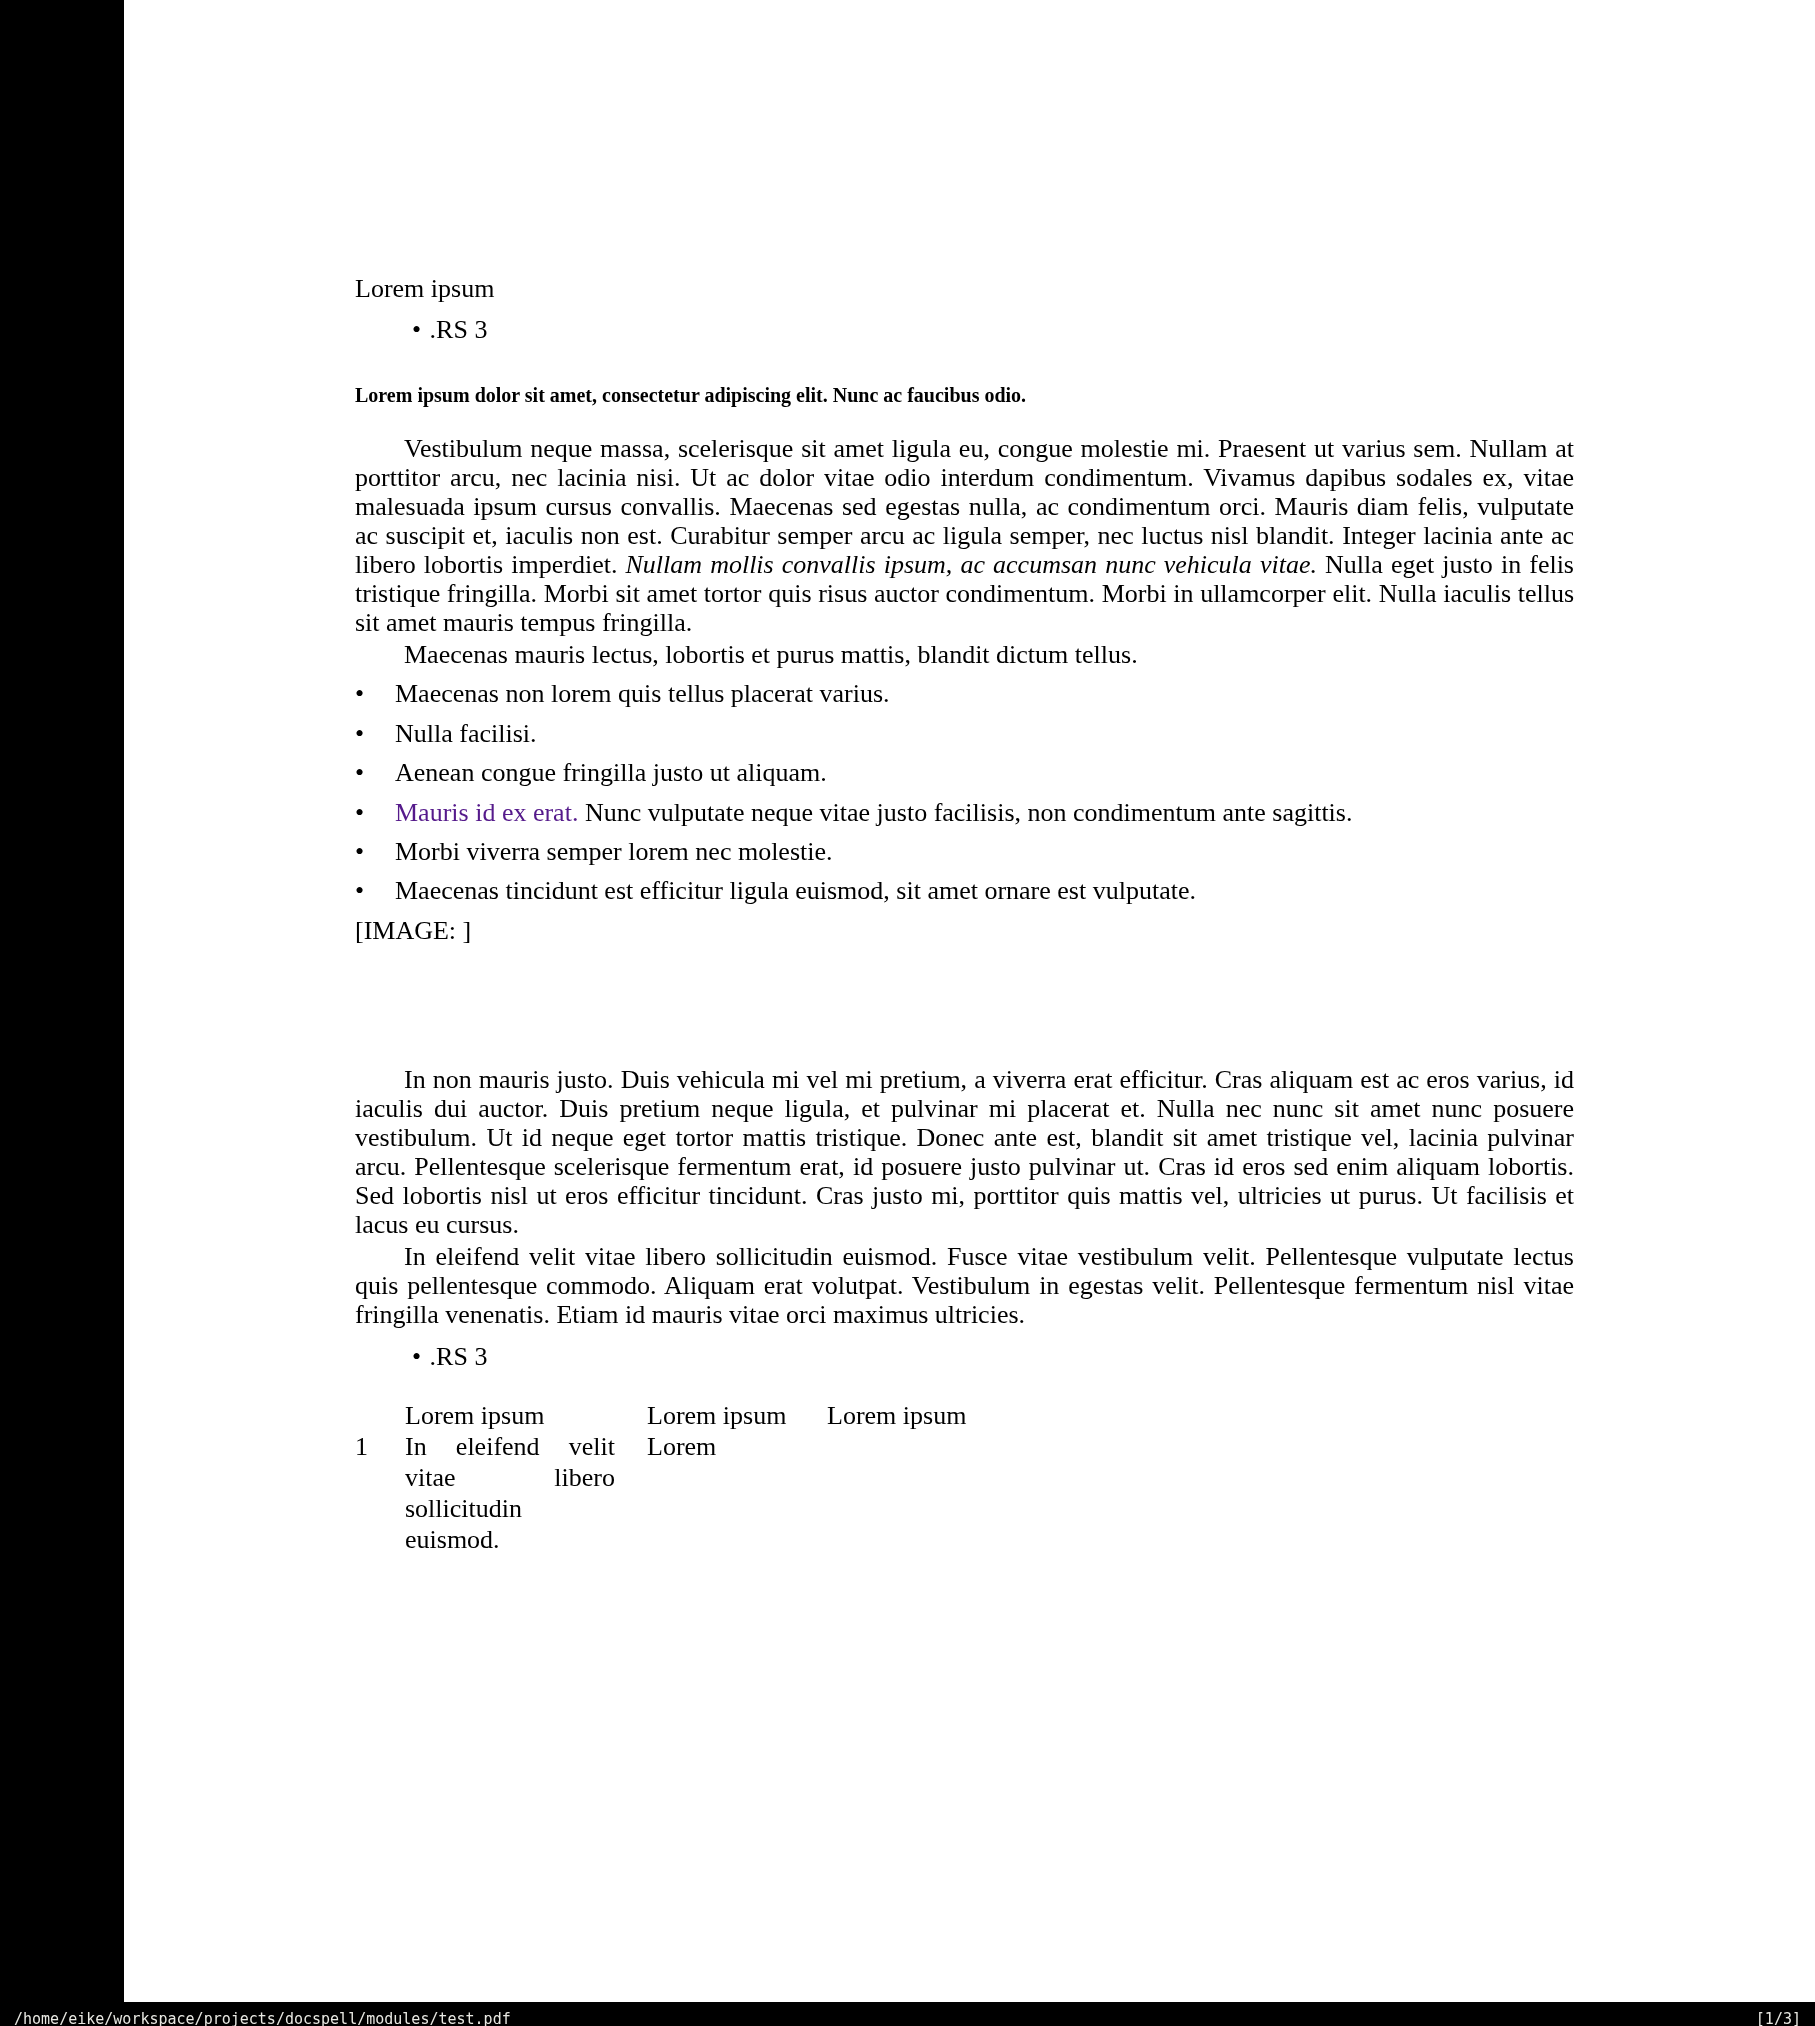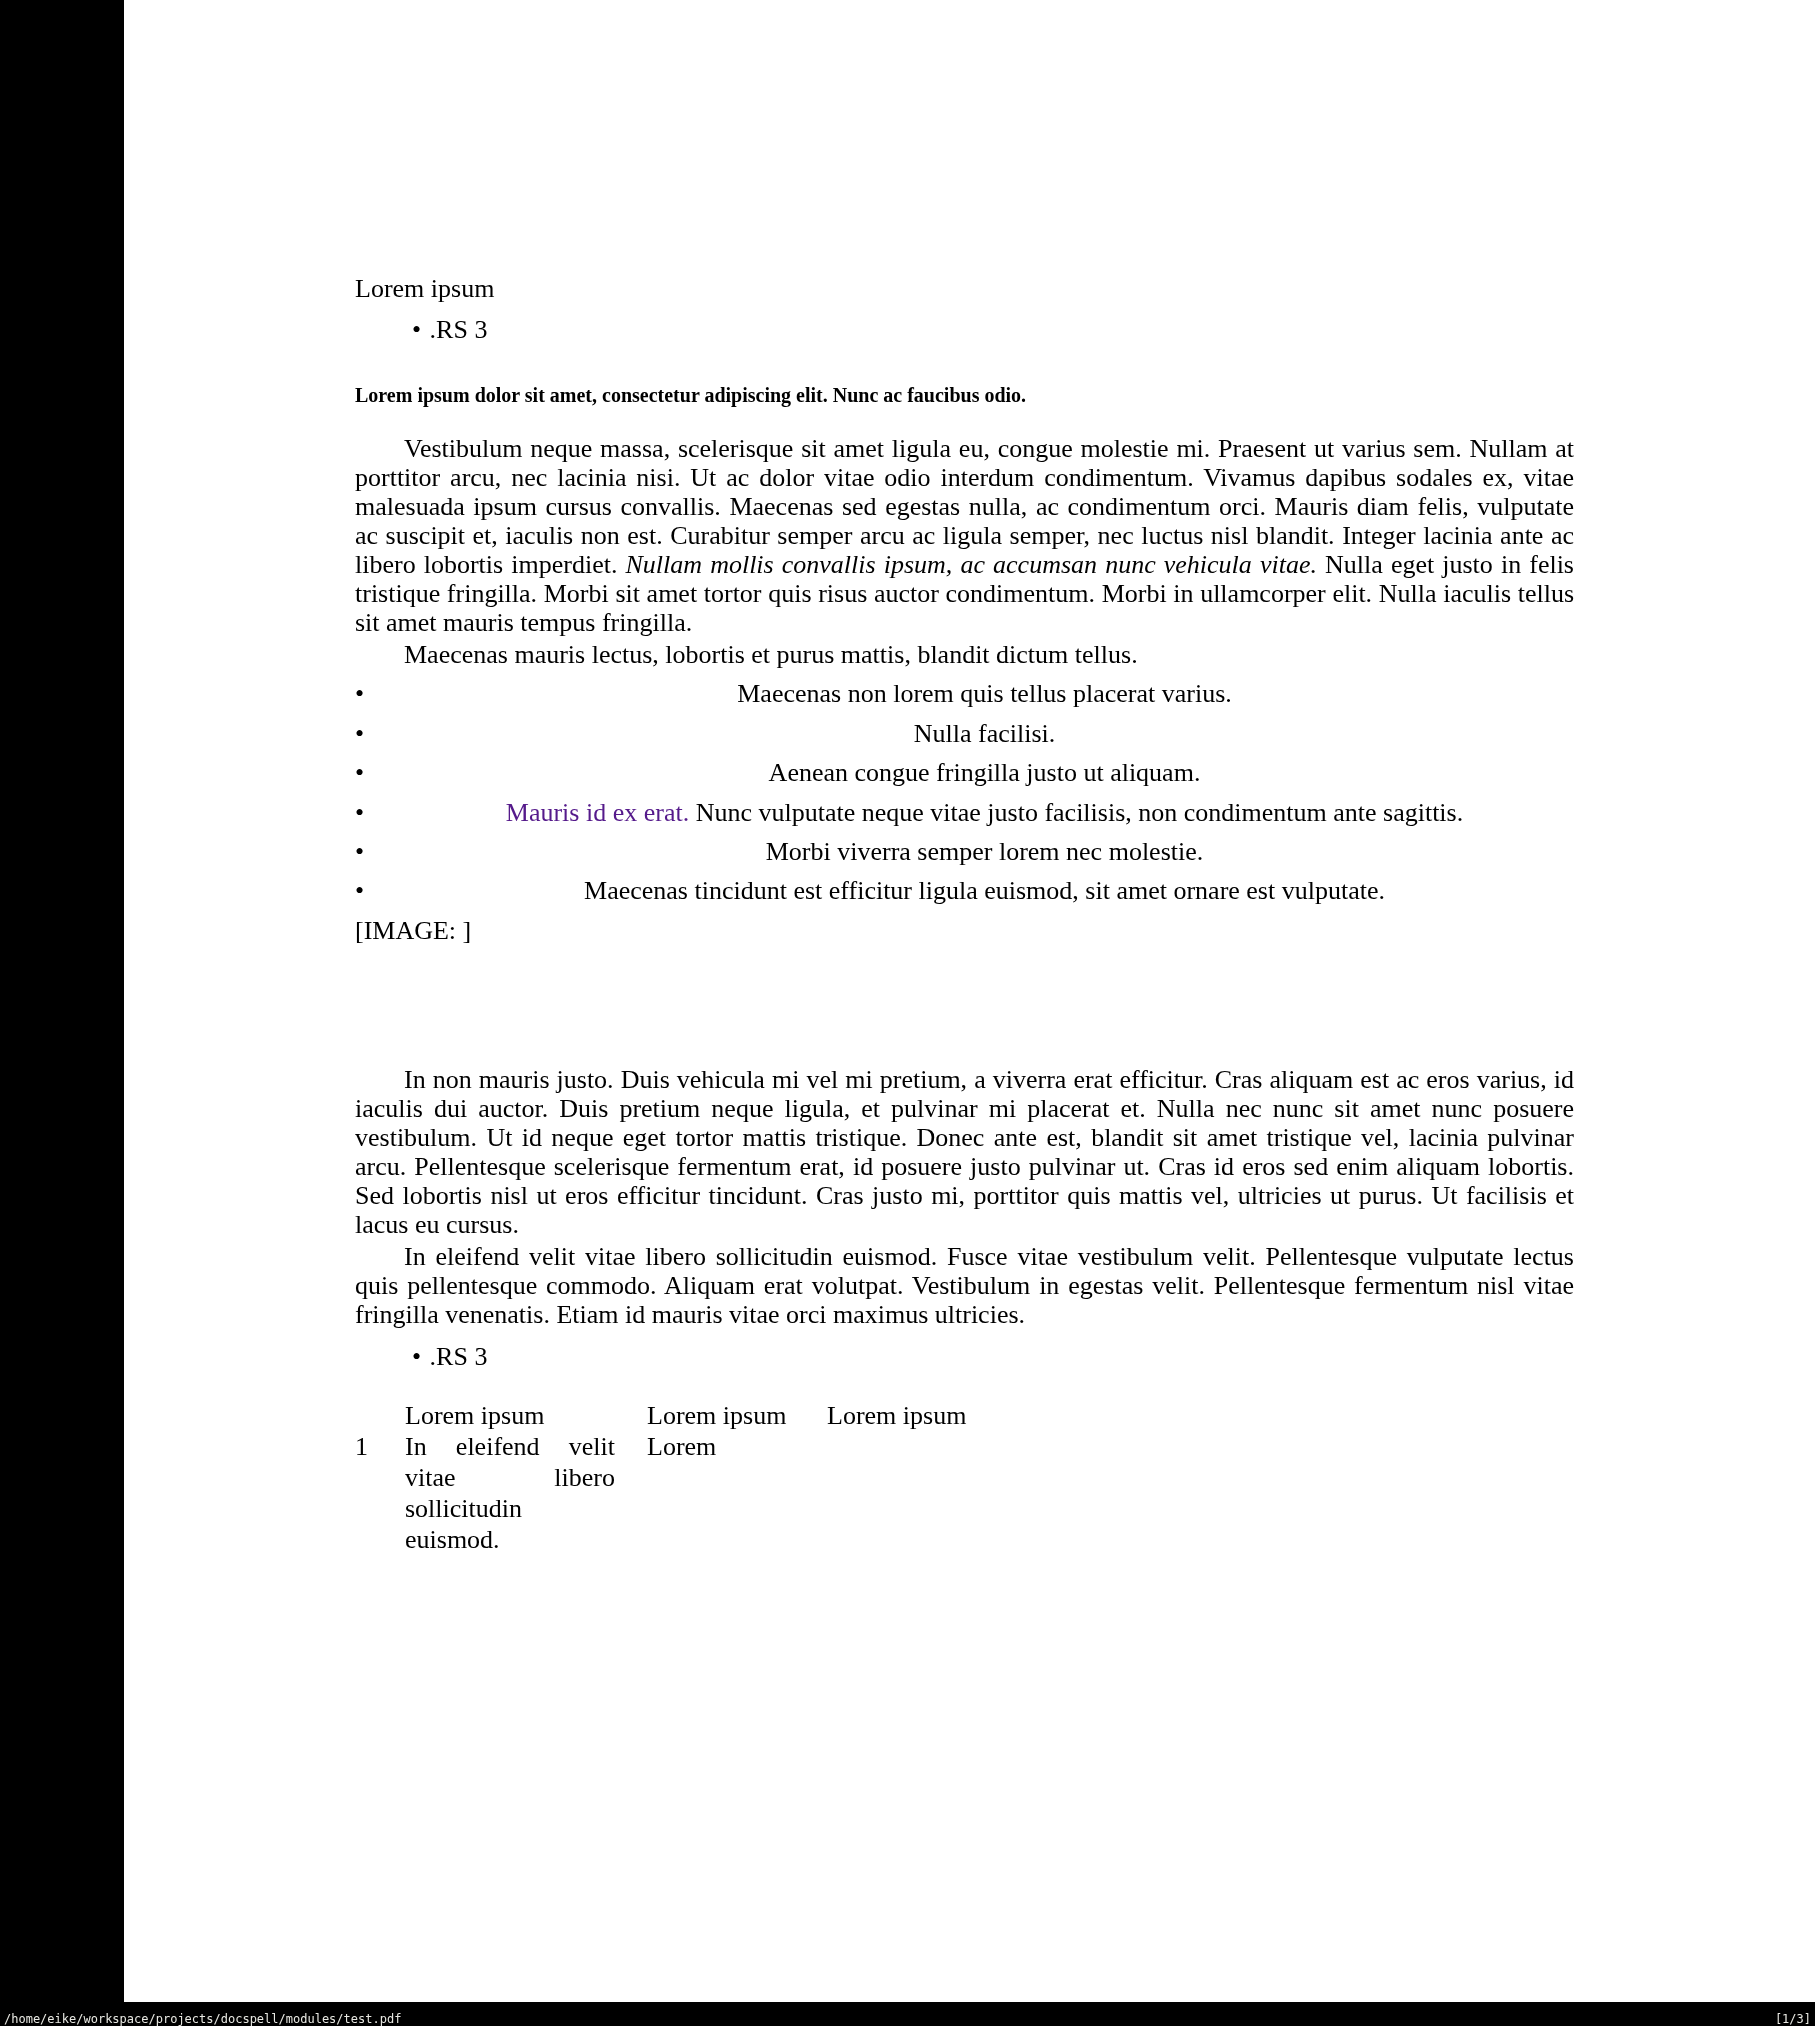--- a/index.html
+++ b/index.html
@@ -54,21 +54,21 @@
   .seg-i { font-style: italic; }
   .seg-link { color: var(--link-color, #551a8b); }
   .bullet-list { margin-top: 10.4px; }
   .li {
     display: flex;
     margin-bottom: 10.4px;
   }
   .li .marker {
     flex: 0 0 40px;
   }
-  .li .li-text { flex: 1; text-align: center; }
+  .li .li-text { flex: 1; }
   .image-placeholder { margin-top: 0px; }
   .image-gap { height: 97px; }
   .para2 { margin-top: 23px; }
   .rs-line.second { margin-top: 13.2px; }
   .doc-heading.second { margin-top: 36px; }
   .doc-table {
     margin-top: 29px;
     line-height: 31px;
   }
   .trow { display: flex; }
@@ -82,26 +82,26 @@
   .tcell-c3 { flex: 1; }
   .statusbar {
     position: absolute;
     left: 0;
     bottom: 0;
     width: 100%;
     height: 15px;
     background: #000000;
     color: #e8e8e2;
     font-family: "DejaVu Sans Mono", monospace;
-    font-size: 12px;
+    font-size: 15px;
     display: flex;
     align-items: center;
     justify-content: space-between;
     box-sizing: border-box;
-    padding: 0 4px;
+    padding: 0 14px;
   }
 </style>
 </head>
 <body>
 
 <div class="viewer">
 
   <div class="pdf-page">
     <div class="page-content">
 

